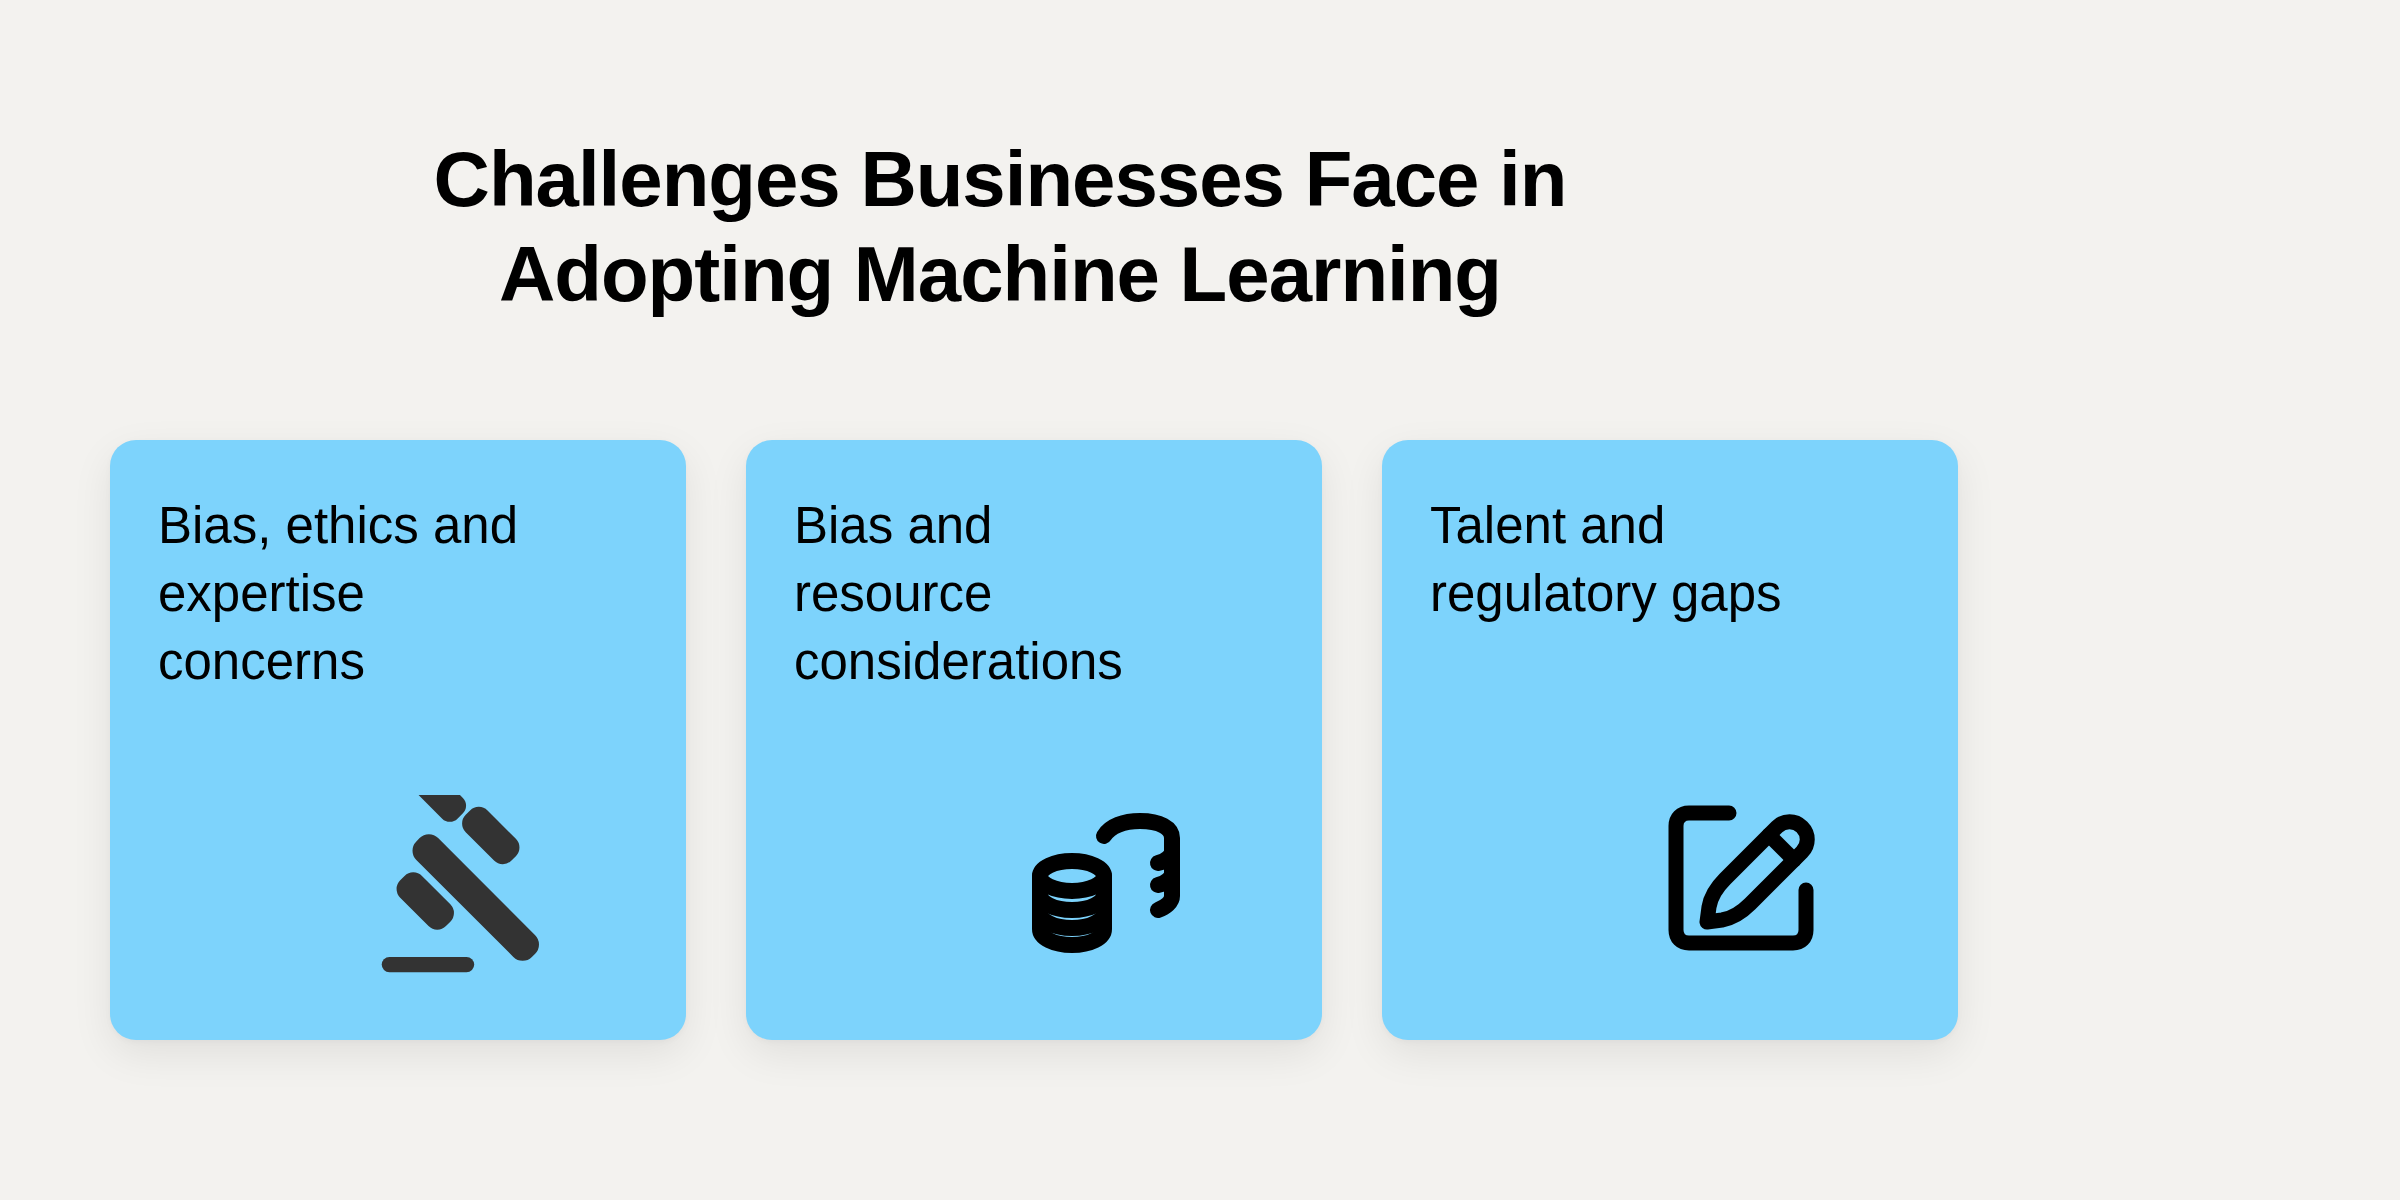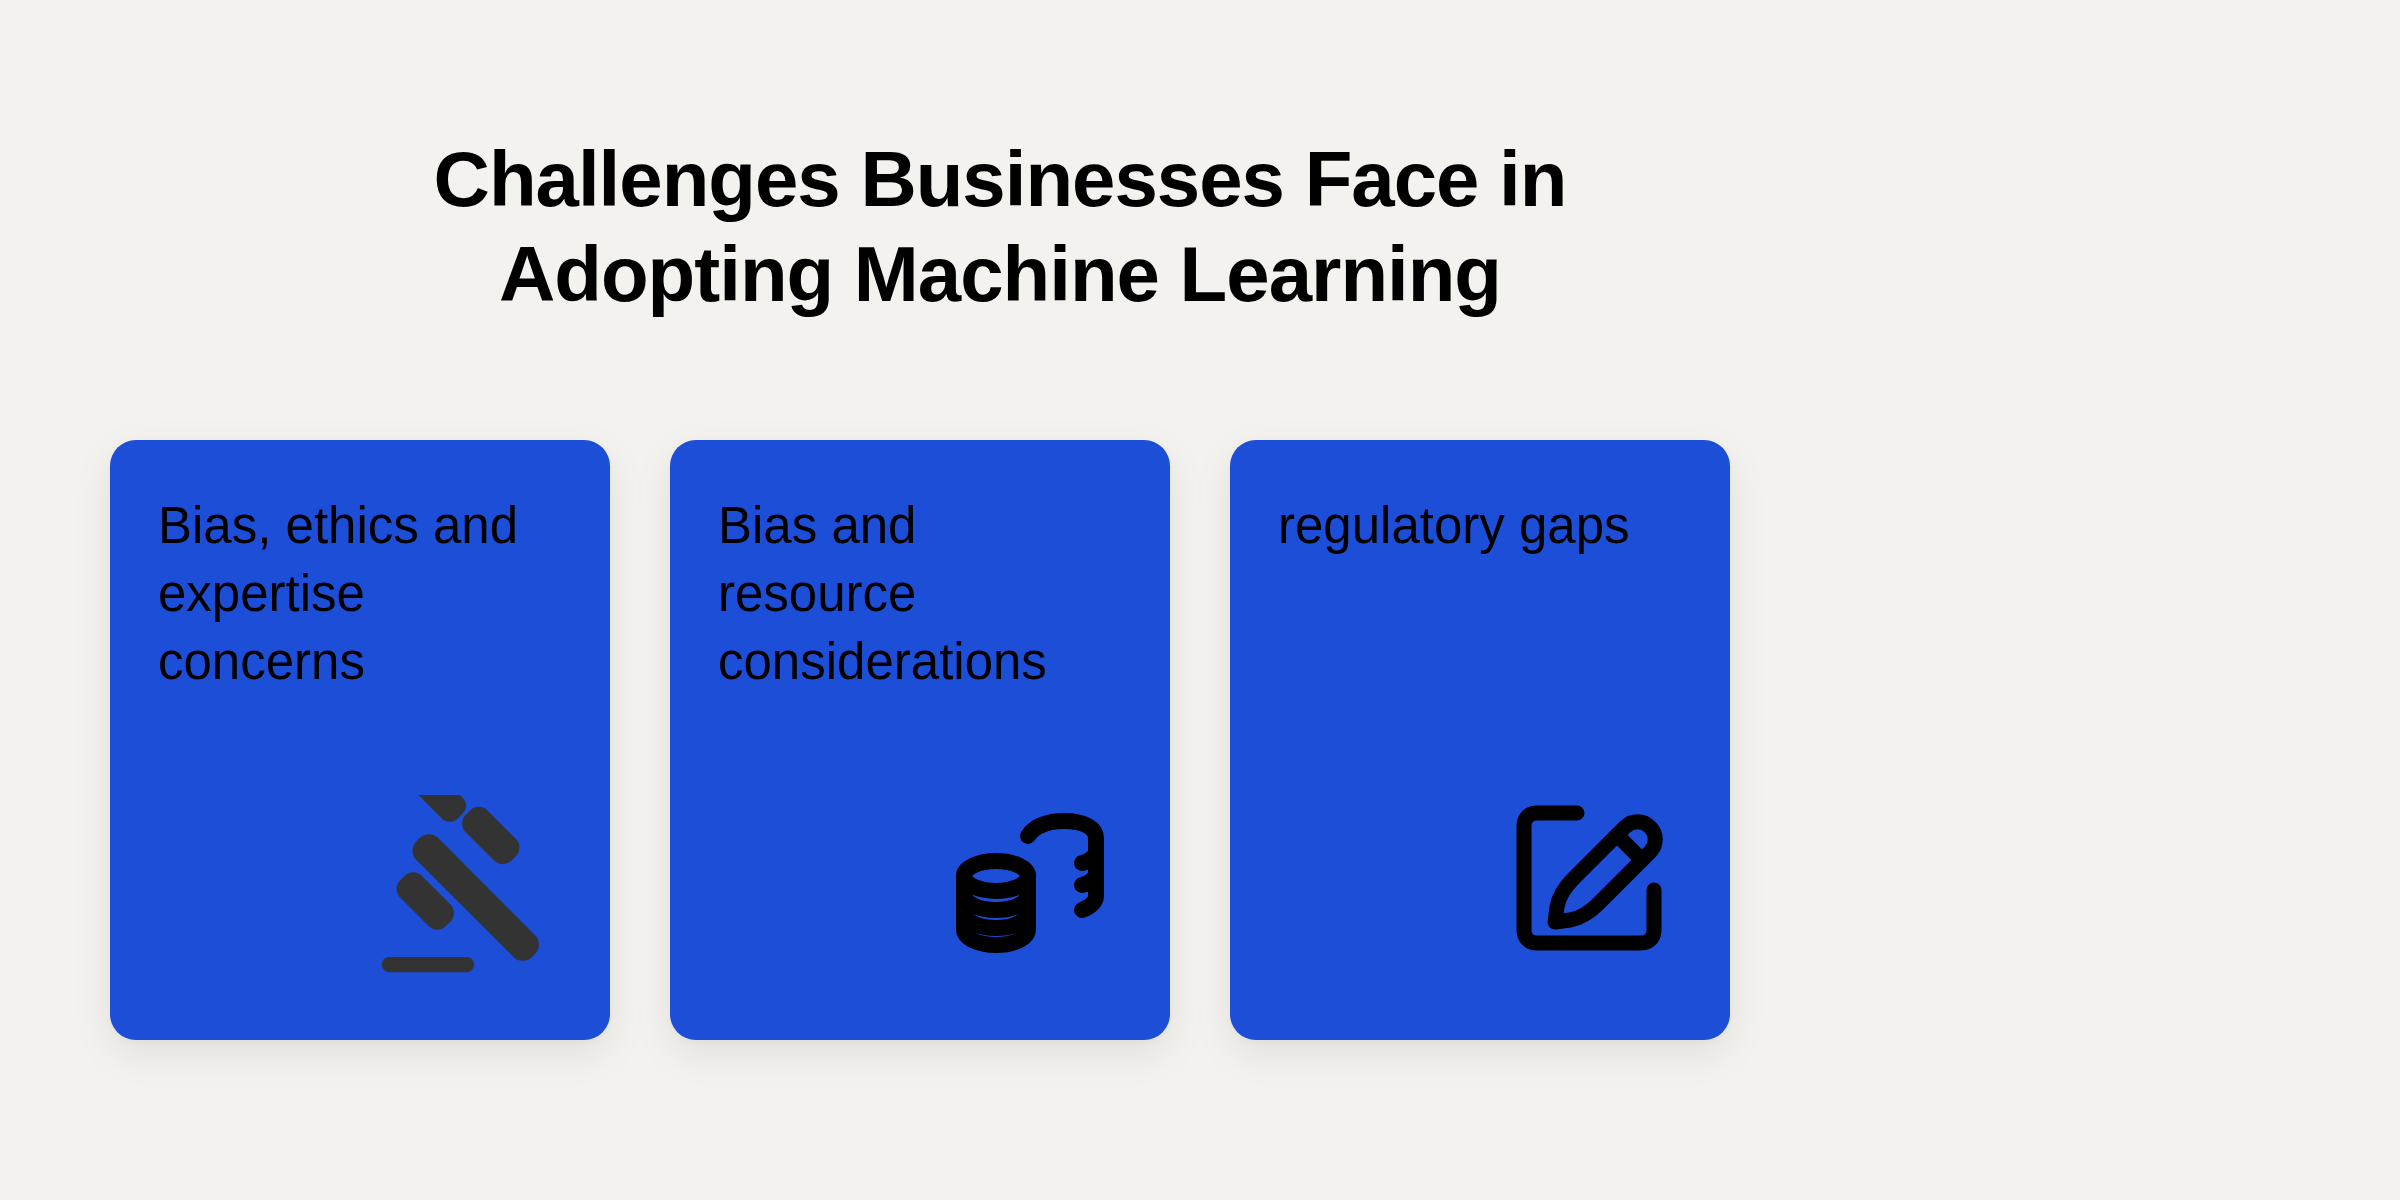--- a/index.html
+++ b/index.html
@@ -17,22 +17,22 @@
     font-weight: bold; font-size: 78px; line-height: 95px;
     letter-spacing: -1px;
     margin: 0;
   }
   .title span { display: block; }
   .cards {
     position: absolute; left: 110px; top: 440px;
     display: flex; gap: 60px;
   }
   .card {
-    width: 500px; height: 600px;
-    background: #1d4ed8;
+    width: 576px; height: 600px;
+    background: #7dd3fc;
     border-radius: 26px;
     box-shadow: 0 14px 40px rgba(0,0,0,0.08), 0 2px 6px rgba(0,0,0,0.03);
     position: relative;
     box-sizing: border-box;
   }
   .card-text {
     position: absolute; left: 48px; top: 52px; right: 30px;
     font-family: "Liberation Sans", sans-serif;
     font-size: 51px; line-height: 68px;
     font-weight: normal;
@@ -99,20 +99,21 @@
           <path d="M82 40 C88 30 102 25 118 25 C138 25 150 32 150 42 V100 C150 106 144 111 136 114"></path>
           <path d="M150 55 C150 60 144 65 136 67"></path>
           <path d="M150 77 C150 82 144 87 136 89"></path>
         </g>
       </svg>
     </span>
   </div>
 
   <div class="card">
     <div class="card-text">
+      <span>Talent and</span>
       <span>regulatory gaps</span>
     </div>
     <span class="icon icon-edit">
       <svg viewBox="0 0 160 160" xmlns="http://www.w3.org/2000/svg">
         <g fill="none" stroke="#000000" stroke-width="15" stroke-linecap="round" stroke-linejoin="round">
 
           <path d="M70 18 H30 C22 18 17 23 17 31 V135 C17 143 22 148 30 148 H134 C142 148 147 143 147 135 V95"></path>
 
           <path d="M63 125 L48 127 L50 112 C52 100 58 92 66 84 L118 32 C125 25 136 25 143 32 C150 39 150 50 143 57 L91 109 C83 117 75 123 63 125 Z"></path>
           <path d="M110 40 L135 65"></path>

